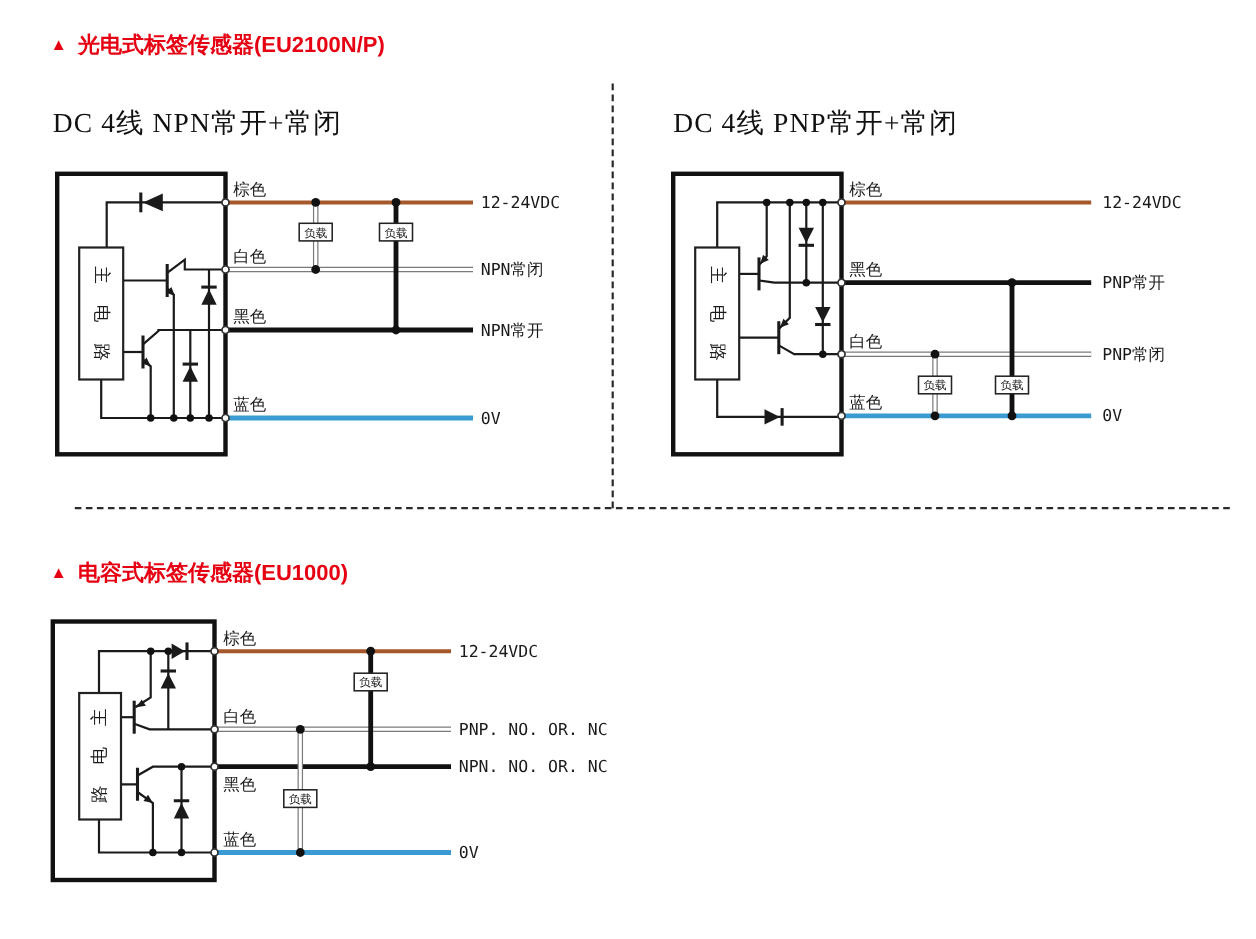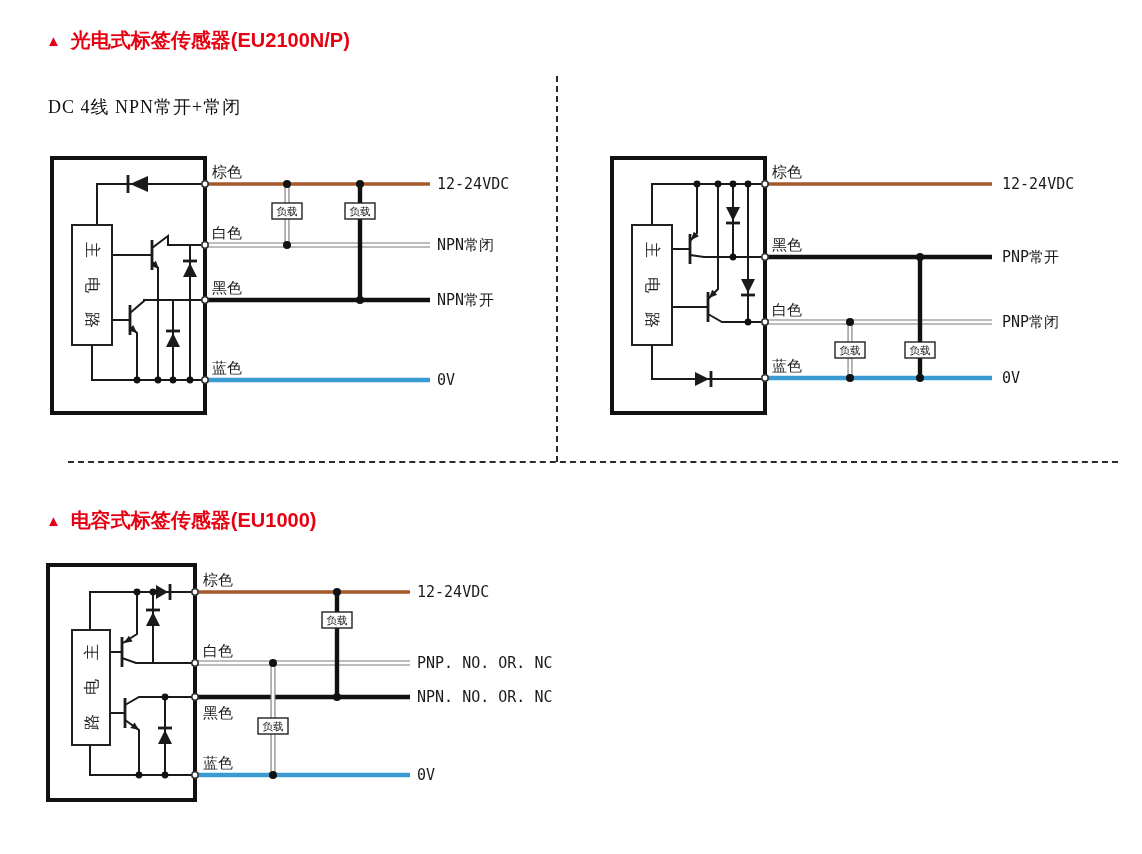--- a/index.html
+++ b/index.html
@@ -1,21 +1,21 @@
 <!DOCTYPE html>
 <html><head>
 <meta charset="utf-8">
 <style>
   html,body{margin:0;padding:0;background:#fff;}
   #stage{position:relative;width:1142px;height:854px;background:#ffffff;overflow:hidden;
          font-family:"Liberation Sans",sans-serif;}
   .sec-header{position:absolute;display:flex;align-items:center;gap:10px;color:#e60012;
               font-weight:bold;font-size:20px;font-family:"Liberation Sans",sans-serif;}
   .sec-header .tri{font-size:15px;line-height:1;}
-  .diag-title{position:absolute;font-size:18px;color:#111;letter-spacing:1px;
+  .diag-title{position:absolute;font-size:25px;color:#111;letter-spacing:1px;
               font-family:"Liberation Serif","DejaVu Serif",serif;}
   .dash-h{position:absolute;border-top:2px dashed #2a2a2a;height:0;}
   .dash-v{position:absolute;border-left:2px dashed #2a2a2a;width:0;}
   svg{position:absolute;overflow:visible;}
   .i-line{fill:none;stroke:#1a1a1a;stroke-width:2;}
   .i-bar{fill:none;stroke:#1a1a1a;stroke-width:2.8;}
   .i-fill{fill:#1a1a1a;stroke:none;}
   .box-outer{fill:none;stroke:#111;stroke-width:4;}
   .box-inner{fill:#fff;stroke:#222;stroke-width:2;}
   .w-brown{stroke:#a5582b;stroke-width:3.6;fill:none;}
@@ -35,20 +35,21 @@
 <body>
 
 <div id="stage">
 
   <div class="sec-header" style="left:46px;top:27px;">
     <span class="tri">▲</span>
     <span>光电式标签传感器(EU2100N/P)</span>
   </div>
 
   <div class="diag-title" style="left:48px;top:95px;">DC 4线 NPN常开+常闭</div>
+  <div class="diag-title" style="left:612px;top:95px;">DC 4线 PNP常开+常闭</div>
 
   <svg style="left:40px;top:155px;" width="520" height="272" viewBox="0 0 520 272">
     <g>
       <path class="i-line" d="M57,70 V29 H165"></path>
       <polygon class="i-fill" points="108,21 108,37 90,29"></polygon>
       <path class="i-bar" d="M88,20 V38"></path>
       <path class="i-line" d="M52,190 V225 H165"></path>
       <path class="i-line" d="M72,100 H112"></path>
       <path class="i-bar" d="M112,85 V115"></path>
       <path class="i-line" d="M112,93 L128,81 V90 H165"></path>

